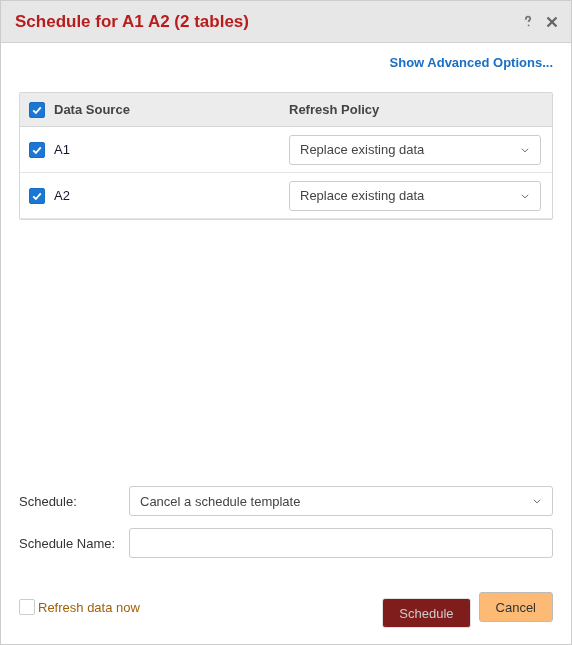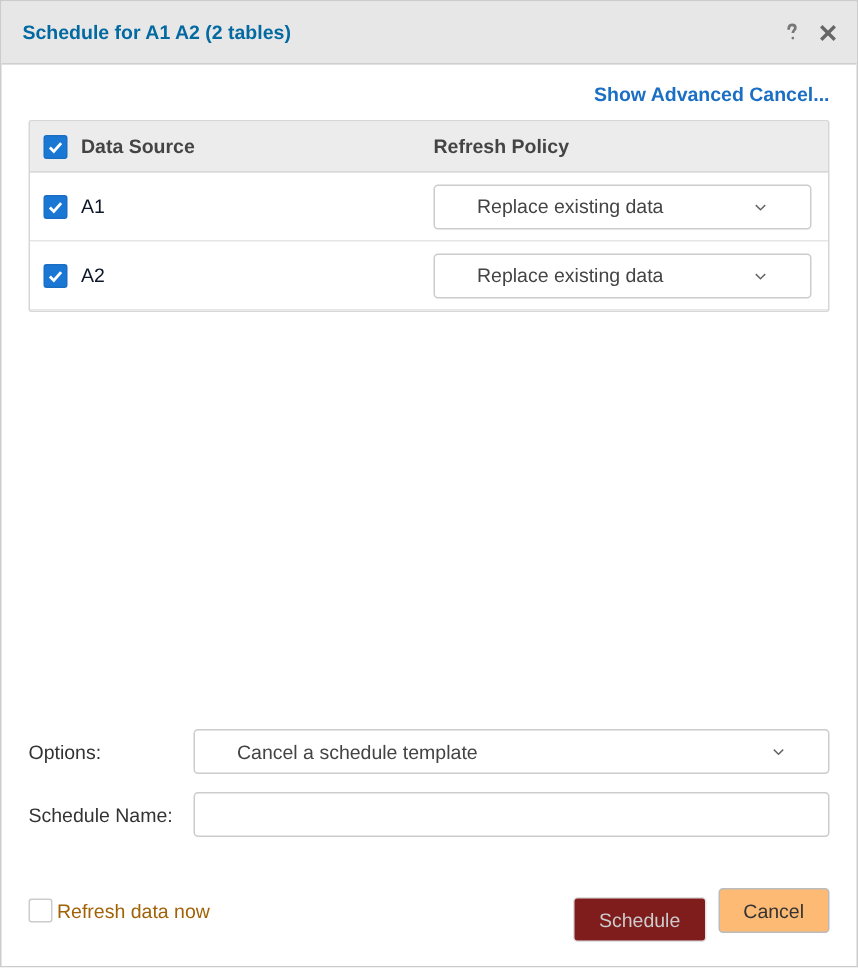--- a/index.html
+++ b/index.html
@@ -18,23 +18,23 @@
   }
   .dialog-header {
     background: #e7e7e7;
     border-bottom: 1px solid #d0d0d0;
     height: 42px;
     display: flex; align-items: center;
     padding: 0 10px 0 14px;
   }
   .dialog-title {
     font-weight: bold;
-    color: #0369a1;
+    color: #b91c1c;
     flex: 1;
-    font-size: 13px;
+    font-size: 17px;
   }
   .header-icon {
     width: 18px; height: 18px;
     display: flex; align-items: center; justify-content: center;
     color: #666;
     font-size: 14px;
     margin-left: 6px;
     cursor: pointer;
   }
   .dialog-body {
@@ -51,20 +51,21 @@
     color: #1a6fc4;
     font-weight: bold;
     font-size: 13px;
     cursor: pointer;
     display: flex; align-items: center;
   }
   .grid {
     border: 1px solid #d7d7d7;
     border-radius: 2px;
     overflow: hidden;
+    margin-top: 12px;
   }
   .grid-header {
     display: flex;
     background: #ececec;
     border-bottom: 1px solid #d7d7d7;
     height: 34px;
     align-items: center;
   }
   .col-check { width: 34px; display:flex; justify-content:center; align-items:center; }
   .col-ds { flex: 0 0 235px; display:flex; align-items:center; }
@@ -90,21 +91,21 @@
     border-color: #ccc;
     cursor: default;
   }
   .ds-name { color: #0f172a; }
   .select {
     border: 1px solid #ccc;
     border-radius: 3px;
     height: 30px;
     width: 100%;
     display: flex; align-items: center;
-    padding: 0 28px;
+    padding: 0 10px;
     justify-content: space-between;
     cursor: pointer;
     background: #fff;
     color: #444;
   }
   .select.small { width: 252px; }
   .chevron {
     width: 10px; height: 10px;
     display:flex; align-items:center; justify-content:center;
   }
@@ -180,21 +181,21 @@
           <line x1="4" y1="4" x2="12" y2="12"></line>
           <line x1="12" y1="4" x2="4" y2="12"></line>
         </svg>
     </div>
   </div>
 
   <div class="dialog-body">
 
     <div class="adv-row">
       <div class="adv-link">
-        <span>Show Advanced Cancel...</span>
+        <span>Show Advanced Options...</span>
       </div>
     </div>
 
     <div class="grid">
       <div class="grid-header">
         <div class="col-check">
           <div class="checkbox">
             <svg viewBox="0 0 16 16" fill="none" stroke="#fff" stroke-width="2.5">
                 <polyline points="3,8.5 6.5,12 13,4.5"></polyline>
               </svg>
@@ -252,21 +253,21 @@
             </span>
           </div>
         </div>
       </div>
     </div>
 
     <div class="grid-spacer"></div>
 
     <div class="form-area">
       <div class="form-row">
-        <div class="form-label">Options:</div>
+        <div class="form-label">Schedule:</div>
         <div class="form-control">
           <div class="select full">
             <span>Cancel a schedule template</span>
             <span class="chevron">
               <svg viewBox="0 0 16 16" fill="none" stroke="#666" stroke-width="1.6">
                   <polyline points="3,6 8,11 13,6"></polyline>
                 </svg>
             </span>
           </div>
         </div>

